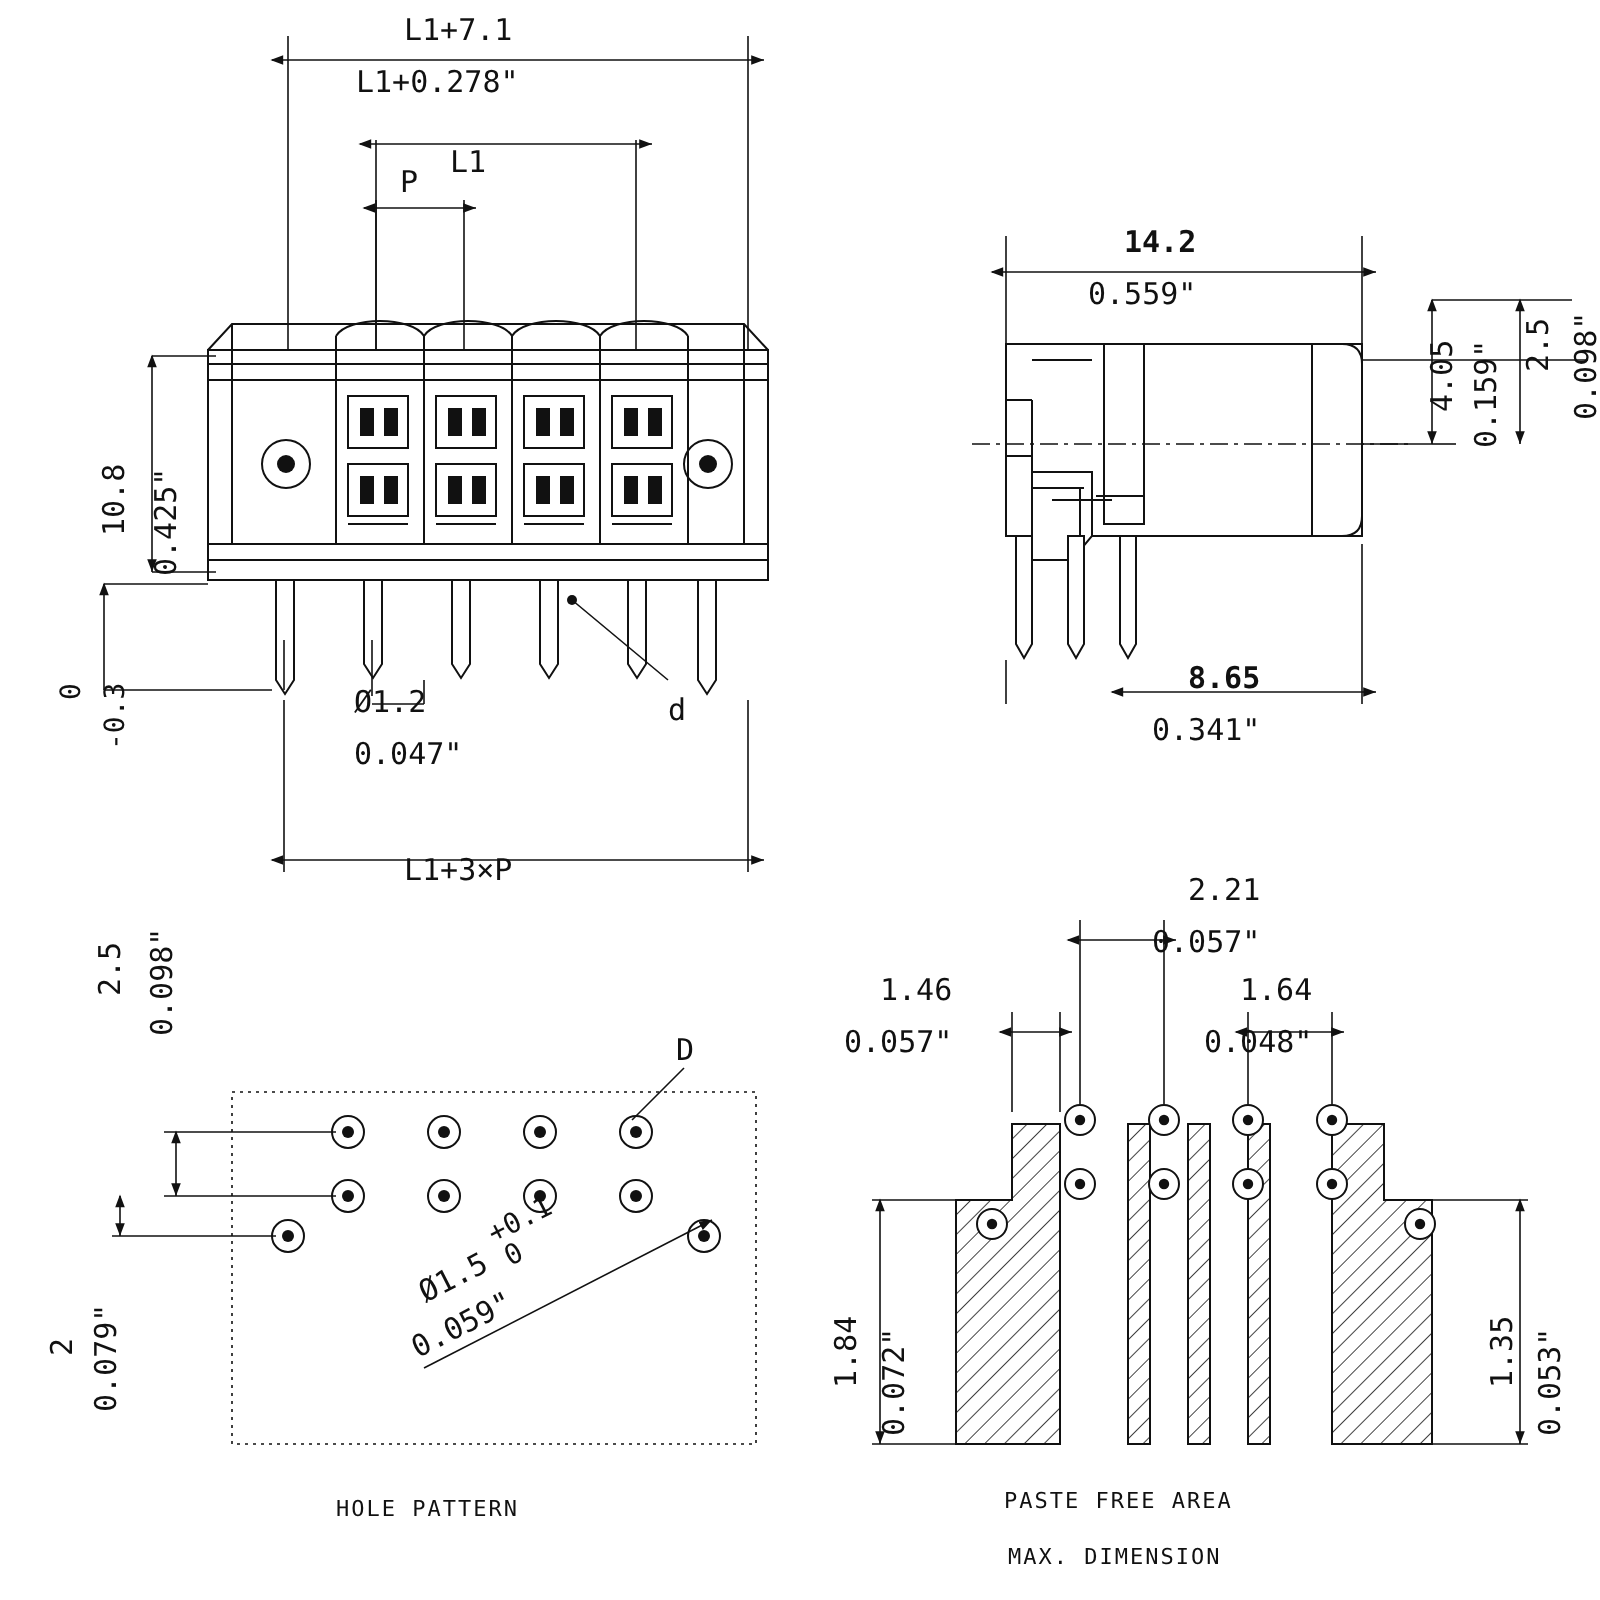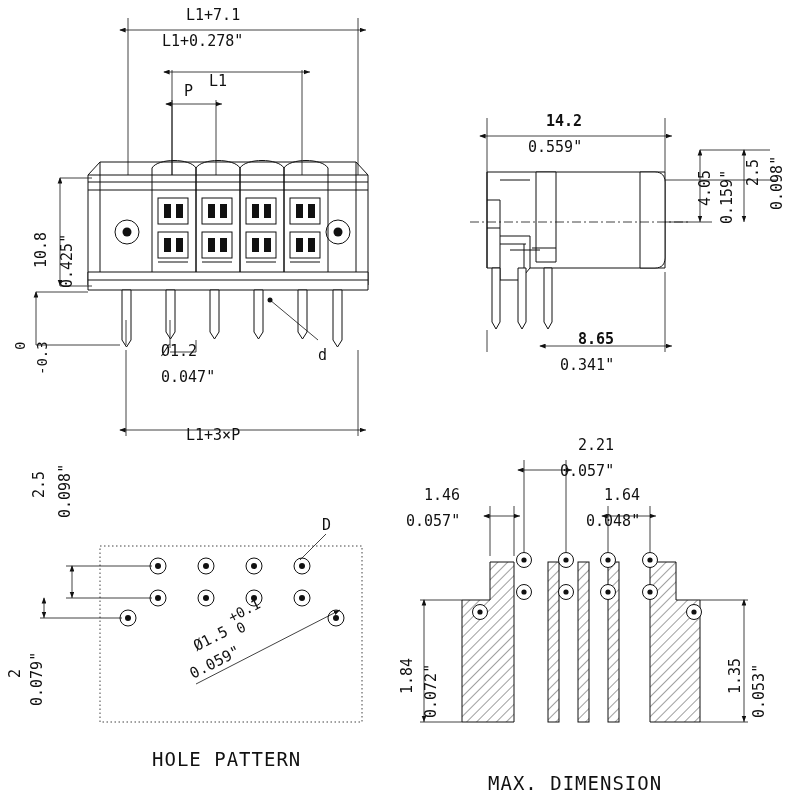--- a/index.html
+++ b/index.html
@@ -1,20 +1,20 @@
 <!DOCTYPE html>
 <html><head>
 <meta charset="utf-8">
 <style>
   html,body{margin:0;padding:0;background:#ffffff;}
   body{width:800px;height:800px;overflow:hidden;font-family:"DejaVu Sans Mono",monospace;color:#1a1a1a;}
-  #sheet{position:relative;width:756px;height:800px;}
+  #sheet{position:relative;width:756px;height:800px;margin-left:16px;}
   .lbl{position:absolute;font-family:"DejaVu Sans Mono",monospace;font-size:15px;letter-spacing:0px;white-space:nowrap;color:#111;}
   .lbl.small{font-size:14px;}
-  .lbl.cap{font-size:19px;letter-spacing:1px;}
+  .lbl.cap{font-size:11px;letter-spacing:1px;}
   .rot90{transform-origin:0 0;transform:rotate(-90deg);}
   svg{position:absolute;left:0;top:0;}
   .ln{stroke:#111;stroke-width:1;fill:none;}
   .thin{stroke:#111;stroke-width:0.8;fill:none;}
   .dot{stroke:#111;stroke-width:0.8;fill:none;stroke-dasharray:1.5 2.5;}
   .cen{stroke:#111;stroke-width:0.8;fill:none;stroke-dasharray:9 3 2 3;}
   .fillw{fill:#ffffff;stroke:#111;stroke-width:1;}
   .filld{fill:#111;stroke:none;}
   .nofill{fill:none;}
 </style>
@@ -342,15 +342,16 @@
 <div class="lbl" style="left:424px;top:486px;">1.46</div>
 <div class="lbl" style="left:406px;top:512px;">0.057"</div>
 <div class="lbl" style="left:604px;top:486px;">1.64</div>
 <div class="lbl" style="left:586px;top:512px;">0.048"</div>
 <div class="lbl rot90" style="left:398px;top:694px;">1.84</div>
 <div class="lbl rot90" style="left:422px;top:718px;">0.072"</div>
 <div class="lbl rot90" style="left:726px;top:694px;">1.35</div>
 <div class="lbl rot90" style="left:750px;top:718px;">0.053"</div>
 
 <div class="lbl cap" style="left:152px;top:748px;">HOLE PATTERN</div>
+<div class="lbl cap" style="left:486px;top:744px;">PASTE FREE AREA</div>
 <div class="lbl cap" style="left:488px;top:772px;">MAX. DIMENSION</div>
 
 </div>
 
 </body></html>

